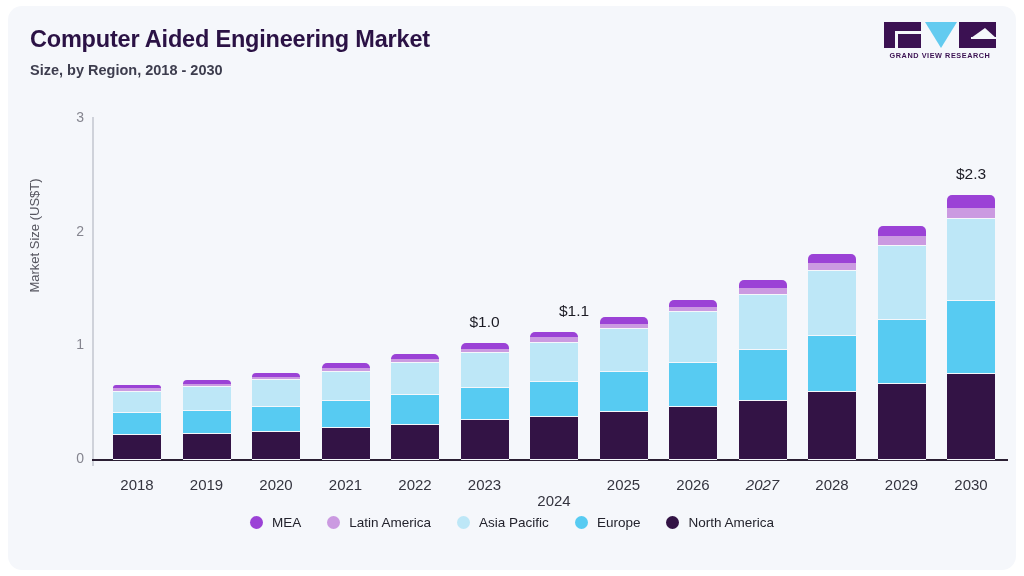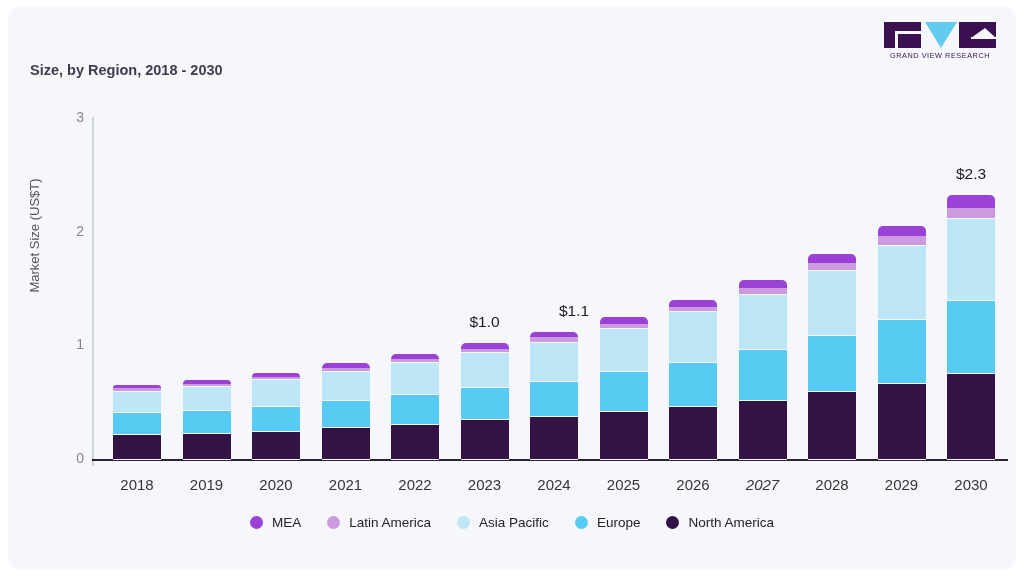--- a/index.html
+++ b/index.html
@@ -74,21 +74,21 @@
     border-right: 16px solid transparent;
     border-top: 26px solid #63cbf0;
   }
   #logo .lname {
     position: absolute;
     left: 0;
     top: 29px;
     width: 112px;
     text-align: center;
     font-size: 7.3px;
-    font-weight: normal;
+    font-weight: bold;
     letter-spacing: 0.55px;
     color: #3b1152;
   }
   
   #plot {
     position: absolute;
     left: 0; top: 0;
     width: 1008px; height: 564px;
   }
   .ylabel {
@@ -178,20 +178,21 @@
   .lg-text {
     font-size: 13.5px;
     color: #23232d;
   }
 </style>
 </head>
 <body>
 
 <div id="card">
 
+  <div id="title">Computer Aided Engineering Market</div>
   <div id="subtitle">Size, by Region, 2018 - 2030</div>
 
   <div id="logo">
     <div class="marks">
       <div class="blk l">
         <div class="cut"></div>
         <div class="cut cut2"></div>
       </div>
       <div class="tri"></div>
       <div class="blk r">
@@ -307,21 +308,21 @@
           <div class="seg top" title="MEA 2030: 0.11" style="height: 12.5033px; bottom: 252.34px; background: rgb(155, 66, 214);"></div>
         </div>
       </div>
     <div id="xtick-holder">
         <div class="xtick" style="left: 94px;">2018</div>
         <div class="xtick" style="left: 163.5px;">2019</div>
         <div class="xtick" style="left: 233px;">2020</div>
         <div class="xtick" style="left: 302.5px;">2021</div>
         <div class="xtick" style="left: 372px;">2022</div>
         <div class="xtick" style="left: 441.5px;">2023</div>
-        <div class="xtick" style="left: 511px;">2024</div>
+        <div class="xtick" style="left: 511px; margin-top: 16px;">2024</div>
         <div class="xtick" style="left: 580.5px;">2025</div>
         <div class="xtick" style="left: 650px;">2026</div>
         <div class="xtick" style="left: 719.5px; font-style: italic;">2027</div>
         <div class="xtick" style="left: 789px;">2028</div>
         <div class="xtick" style="left: 858.5px; text-align: center;">2029</div>
         <div class="xtick" style="left: 928px;">2030</div>
       </div>
     <div id="dlabel-holder">
         <div class="dlabel" style="left: 431.5px; top: 306.923px;">$1.0</div>
         <div class="dlabel" style="left: 521px; top: 295.557px;">$1.1</div>

